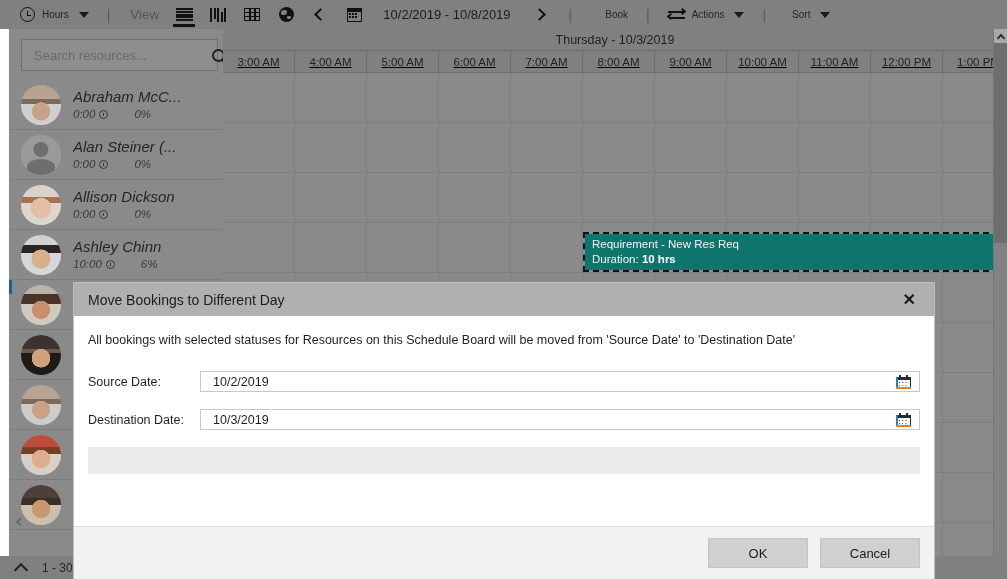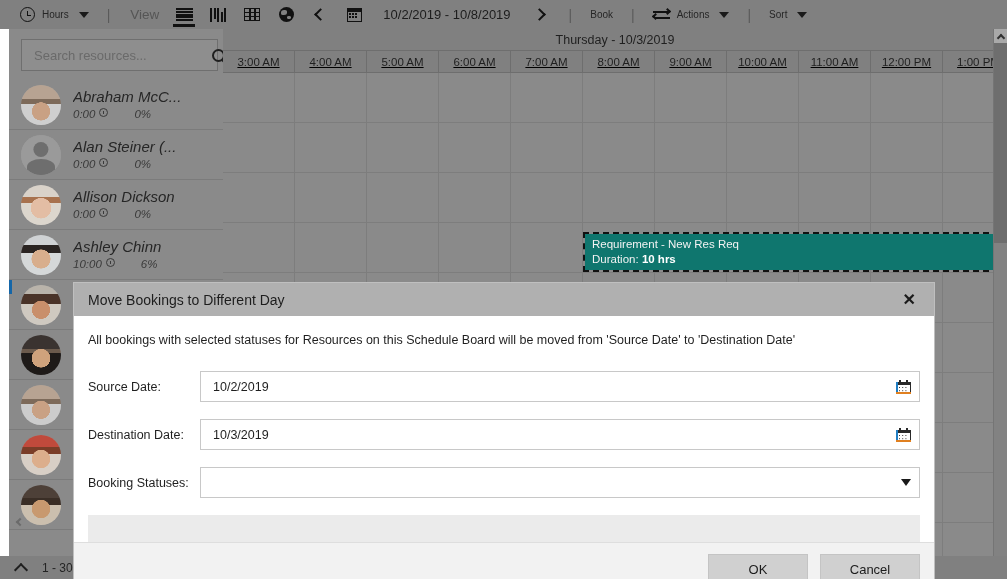--- a/index.html
+++ b/index.html
@@ -149,21 +149,21 @@
     width: 40px; height: 40px; border-radius: 50%;
     flex: 0 0 auto; overflow: hidden;
     background: #9a9a9a;
     position: relative;
   }
   .res-info { margin-left: 12px; line-height: 1.15; overflow: hidden; font-style: italic; }
   .res-name {
     font-size: 15px; color: #262626;
     white-space: nowrap;
   }
-  .res-meta { display:flex; align-items:flex-start; margin-top: 3px; }
+  .res-meta { display:flex; align-items:center; margin-top: 3px; }
   .res-hours { font-size: 11.5px; color: #3a3a3a; }
   .mini-clock {
     width: 9px; height: 9px; border: 1.3px solid #3a3a3a; border-radius: 50%;
     margin-left: 4px; position: relative;
   }
   .mini-clock::before { content:""; position:absolute; left:3px; top:1.5px; width:1px; height:3px; background:#3a3a3a; }
   .res-pct { font-size: 11.5px; color: #3a3a3a; margin-left: 26px; }
 
   .left-marker {
     position:absolute; left:0; top:0; width:3px; height:14px; background:#1566a8;
@@ -291,21 +291,21 @@
   .field-row {
     display: flex; align-items: center;
     margin-bottom: 17px;
   }
   .field-label {
     width: 112px; flex: 0 0 112px;
     font-size: 12.5px; color: #1f1f1f;
   }
   .field-control {
     flex: 1;
-    height: 31px;
+    height: 21px;
     border: 1px solid #c8c8c8;
     background: #fff;
     display: flex; align-items: center;
     padding: 0 8px 0 10px;
   }
   .field-control input {
     flex: 1; border: 0; outline: 0;
     font-family: "Liberation Sans", sans-serif;
     font-size: 12.5px; color: #1f1f1f;
     background: transparent;
@@ -431,38 +431,38 @@
 
       <span class="tb-date">10/2/2019 - 10/8/2019</span>
 
       <div class="tb-icon">
         <span class="ico-chev-r"></span>
       </div>
 
       <span class="tb-sep">|</span>
 
       <div class="tb-item">
-        <span class="tb-label" style="margin-left:0">Book</span>
+        <span class="tb-label" style="margin-left:15px">Book</span>
       </div>
 
       <span class="tb-sep">|</span>
 
       <div class="tb-item">
         <span class="ico-swap">
             <i></i>
             <i></i>
           </span>
         <span class="tb-label">Actions</span>
         <span class="tb-caret"></span>
       </div>
 
       <span class="tb-sep">|</span>
 
       <div class="tb-item">
-        <span class="tb-label" style="margin-left:0">Sort</span>
+        <span class="tb-label" style="margin-left:8px">Sort</span>
         <span class="tb-caret"></span>
       </div>
     </div>
 
     <div class="sidebar">
       <div class="search-wrap">
         <div class="search-box">
           <input type="text" placeholder="Search resources..." style="">
           <span class="ico-search"></span>
         </div>
@@ -793,27 +793,20 @@
               <span class="pegR"></span>
               <span class="frame"></span>
             <span class="top"></span>
               <span class="side"></span>
               <span class="base"></span>
               <span class="dots"></span>
           </span>
         </div>
       </div>
 
-      <div class="field-row">
-        <div class="field-label">Booking Statuses:</div>
-        <div class="field-control dd">
-          <input type="text" value="" style="">
-          <span class="dd-caret"></span>
-        </div>
-      </div>
 
       <div class="grey-strip"></div>
     </div>
 
     <div class="modal-footer">
       <button class="btn">OK</button>
       <button class="btn">Cancel</button>
     </div>
   </div>
 

